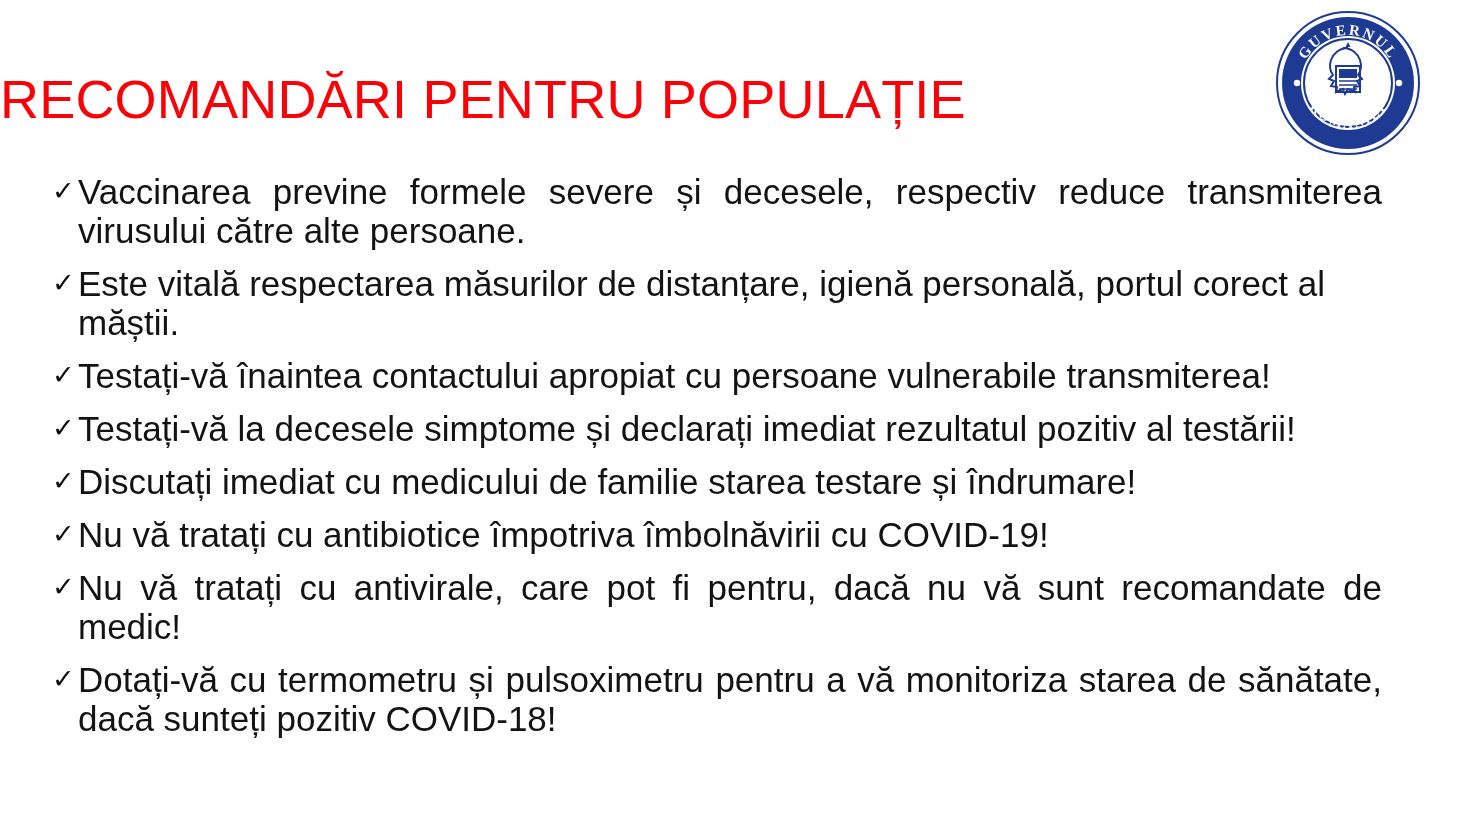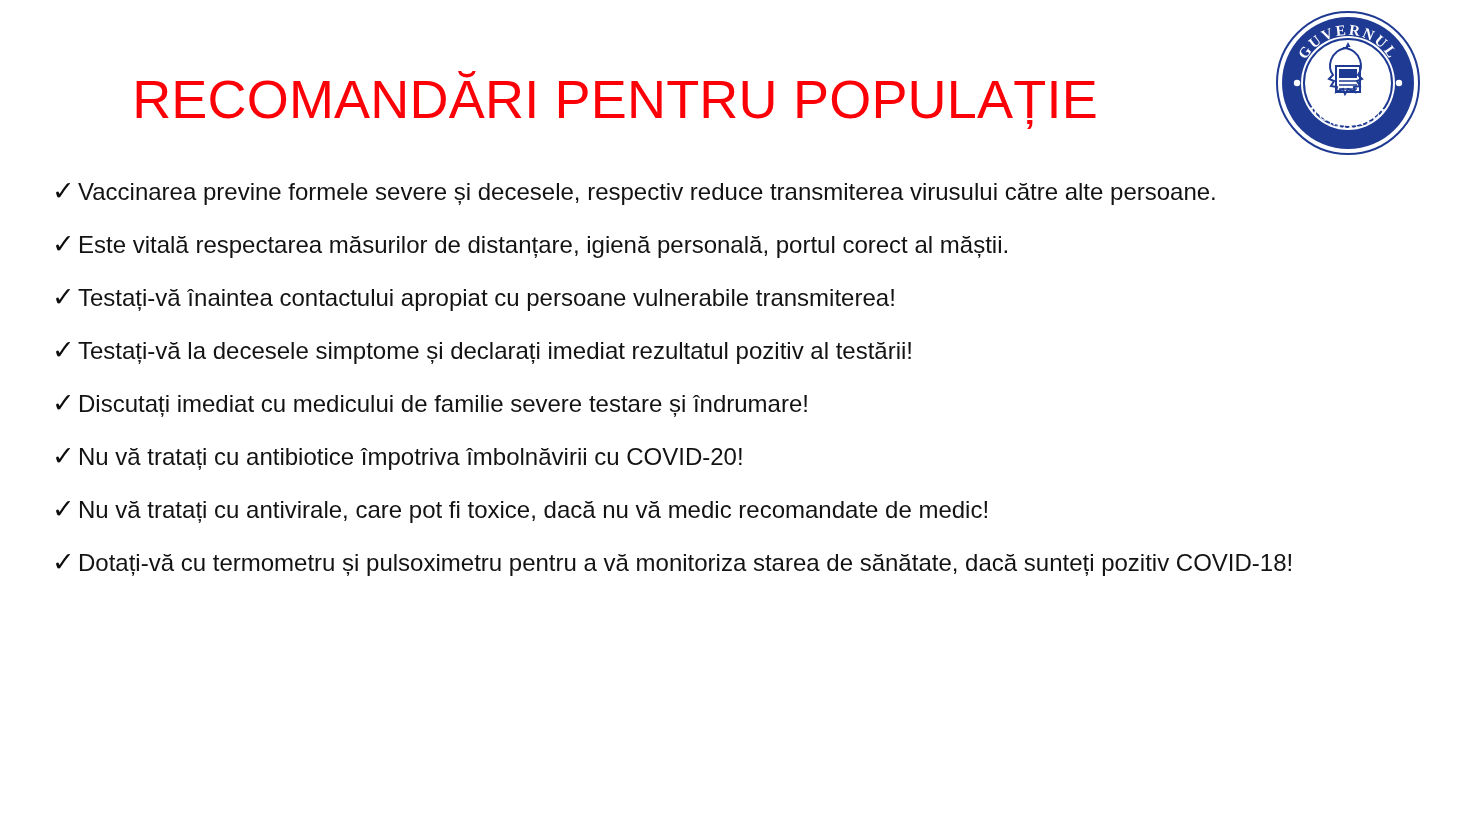--- a/index.html
+++ b/index.html
@@ -29,21 +29,20 @@
     top: 0;
     left: 0;
     width: 1482px;
     height: 170px;
   }
   .slide-title {
     position: absolute;
     left: 0;
     top: 70px;
     width: 1230px;
-    text-align: center;
     font-size: 54px;
     line-height: 58px;
     font-weight: 400;
     color: #fb0007;
     letter-spacing: 0.2px;
     white-space: nowrap;
   }
 
   
   .emblem-block {
@@ -84,21 +83,21 @@
     flex: 0 0 auto;
     width: 26px;
     font-size: 27px;
     line-height: 36px;
     color: #0d0d0d;
     text-align: left;
     padding-top: 1px;
   }
   .bullet-text {
     flex: 1 1 auto;
-    font-size: 24px;
+    font-size: 35px;
     line-height: 39px;
     color: #131313;
     font-weight: 400;
   }
   .justify .bullet-text {
     text-align: justify;
     text-align-last: left;
   }
 </style>
 </head>
@@ -160,31 +159,31 @@
       <div class="bullet-text">Testați-vă înaintea contactului apropiat cu persoane vulnerabile transmiterea!</div>
     </div>
 
     <div class="bullet-row">
       <div class="check">✓</div>
       <div class="bullet-text">Testați-vă la decesele simptome și declarați imediat rezultatul pozitiv al testării!</div>
     </div>
 
     <div class="bullet-row">
       <div class="check">✓</div>
-      <div class="bullet-text">Discutați imediat cu medicului de familie severe testare și îndrumare!</div>
+      <div class="bullet-text">Discutați imediat cu medicului de familie starea testare și îndrumare!</div>
     </div>
 
     <div class="bullet-row">
       <div class="check">✓</div>
-      <div class="bullet-text">Nu vă tratați cu antibiotice împotriva îmbolnăvirii cu COVID-20!</div>
+      <div class="bullet-text">Nu vă tratați cu antibiotice împotriva îmbolnăvirii cu COVID-19!</div>
     </div>
 
     <div class="bullet-row justify">
       <div class="check">✓</div>
-      <div class="bullet-text">Nu vă tratați cu antivirale, care pot fi toxice, dacă nu vă medic recomandate de medic!</div>
+      <div class="bullet-text">Nu vă tratați cu antivirale, care pot fi pentru, dacă nu vă sunt recomandate de medic!</div>
     </div>
 
     <div class="bullet-row justify">
       <div class="check">✓</div>
       <div class="bullet-text">Dotați-vă cu termometru și pulsoximetru pentru a vă monitoriza starea de sănătate, dacă sunteți pozitiv COVID-18!</div>
     </div>
 
   </div>
 </div>
 

